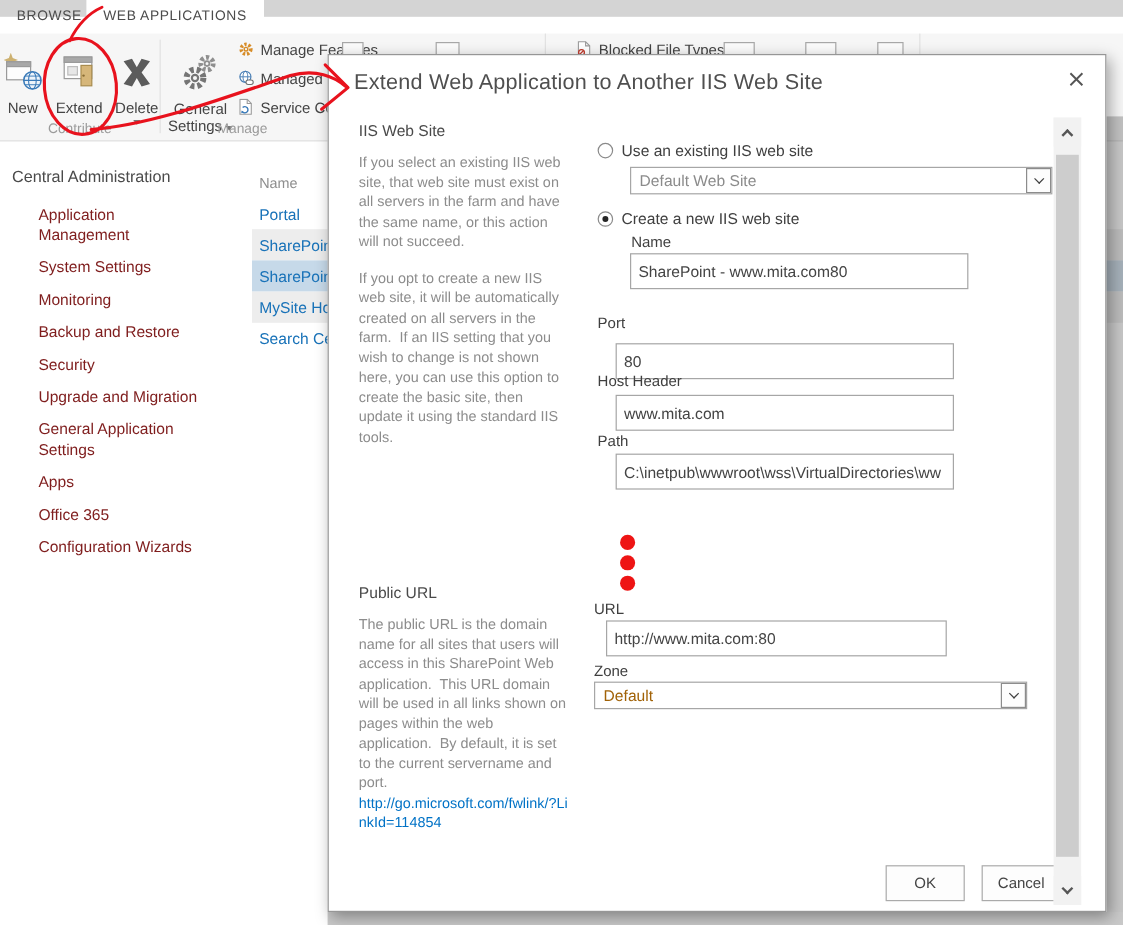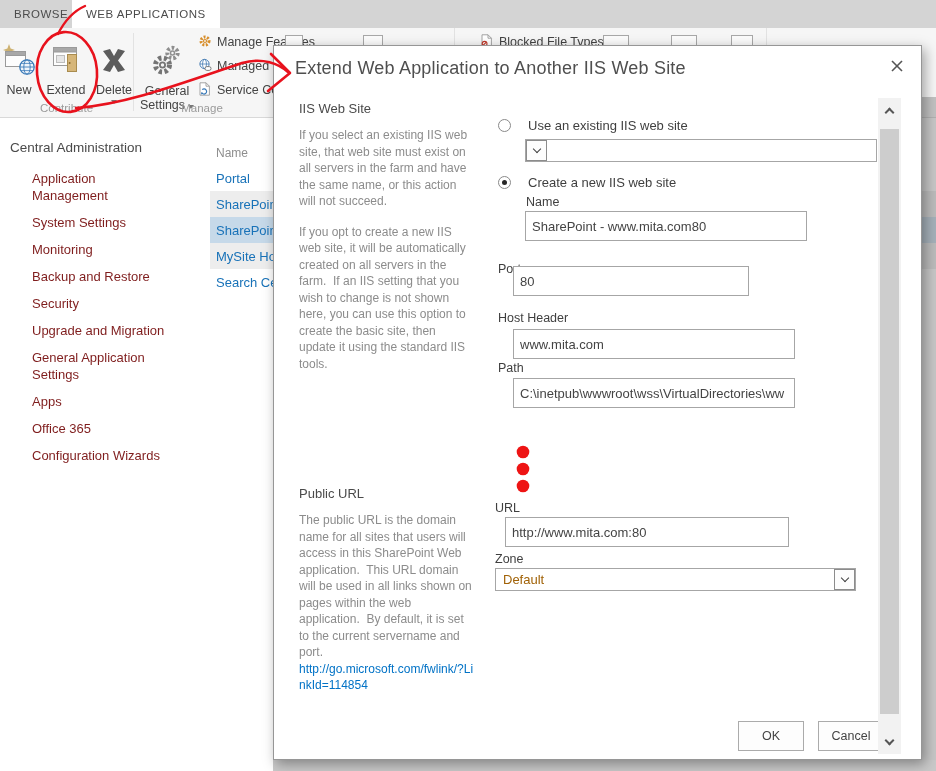--- a/index.html
+++ b/index.html
@@ -1,21 +1,21 @@
 <!DOCTYPE html>
 <html><head>
 <meta charset="utf-8">
 <style>
   *{margin:0;padding:0;box-sizing:border-box}
   html,body{background:#fff}
   body{font-family:"Liberation Sans","DejaVu Sans",sans-serif;-webkit-font-smoothing:antialiased}
   .stage{position:relative;width:936px;height:771px;overflow:hidden;background:#fff}
 
   
-  .topbar{position:absolute;left:0;top:0;width:936px;height:28px;background:#d4d4d4;z-index:1}
+  .topbar{position:absolute;left:0;top:0;width:936px;height:14px;background:#d4d4d4;z-index:1}
   .tab{position:absolute;top:0;height:28px;display:flex;align-items:center;padding:0 14px;
        font-size:11.5px;color:#4c4c4c;letter-spacing:.5px;cursor:pointer;white-space:nowrap}
   .tab-browse{left:0}
   .tab-active{left:72px;background:#ffffff}
 
   
   .ribbon{position:absolute;left:0;top:28px;width:936px;height:90px;background:#f6f6f6;
           border-bottom:1px solid #d9d9d9;z-index:1}
   .rbtn{position:absolute;top:16px;display:flex;flex-direction:column;align-items:center;
         font-size:12.5px;color:#444;cursor:pointer}
@@ -54,21 +54,21 @@
              letter-spacing:.2px;white-space:nowrap}
   .dlg-close{position:absolute;left:612px;top:9px;width:22px;height:22px;display:flex;
              align-items:center;justify-content:center;cursor:pointer}
   .lsec{position:absolute;left:25px;width:176px}
   .sec-iis{top:55px}
   .sec-public{top:440px}
   .sec-h{font-size:13px;color:#4a4a4a;margin-bottom:11px}
   .para{font-size:12px;color:#8c8c8c;line-height:16.5px;margin-bottom:14px;white-space:pre-wrap}
   .plink{font-size:12px;color:#0072c6;line-height:16.5px;word-break:break-all;display:block;cursor:pointer}
 
-  .radio-row{position:absolute;display:flex;align-items:center;gap:17px;font-size:13px;
+  .radio-row{position:absolute;display:flex;align-items:center;gap:7px;font-size:13px;
              color:#3f3f3f;white-space:nowrap;cursor:pointer}
   .rad{width:13px;height:13px;border:1px solid #8a8a8a;border-radius:50%;background:#fff;position:relative;flex:none}
   .rad.checked::after{content:"";position:absolute;left:3px;top:3px;width:5px;height:5px;border-radius:50%;background:#262626}
   .flabel{position:absolute;font-size:12.5px;color:#3f3f3f;white-space:nowrap}
   .txt{position:absolute;height:22px;border:1px solid #a6a6a6;background:#fff;
        font-family:"Liberation Sans","DejaVu Sans",sans-serif;font-size:13px;color:#444;
        padding:14px 6px;border-radius:0;outline:none}
   .sel{position:absolute;height:23px;border:1px solid #a6a6a6;background:#fff;display:flex;
        align-items:center;cursor:pointer}
   .sel-text{flex:1;padding:0 7px;font-size:13px;color:#a16207;white-space:nowrap;overflow:hidden}
@@ -271,35 +271,36 @@
       <div class="para" style="margin-bottom:0">The public URL is the domain name for all sites that users will access in this SharePoint Web application.  This URL domain will be used in all links shown on pages within the web application.  By default, it is set to the current servername and port.</div>
       <a class="plink">http://go.microsoft.com/fwlink/?LinkId=114854</a>
     </div>
 
     <div class="radio-row" style="left:224px;top:72px">
       <span class="rad"></span>
       <span>Use an existing IIS web site</span>
     </div>
 
     <div class="sel" style="left:251px;top:93px;width:352px">
+      <span class="sel-text muted">Default Web Site</span>
       <span class="sel-btn">
           <span class="chev"></span>
         </span>
     </div>
 
     <div class="radio-row" style="left:224px;top:129px">
       <span class="rad checked"></span>
       <span>Create a new IIS web site</span>
     </div>
 
     <div class="flabel" style="left:252px;top:149px">Name</div>
     <input class="txt" style="left: 251px; top: 165px; width: 282px;" readonly="" value="SharePoint - www.mita.com80">
 
     <div class="flabel" style="left:224px;top:216px">Port</div>
-    <input class="txt" style="left: 239px; top: 220px; width: 236px;" readonly="" value="80">
+    <input class="txt" style="left: 239px; top: 240px; width: 282px;" readonly="" value="80">
 
     <div class="flabel" style="left:224px;top:265px">Host Header</div>
     <input class="txt" style="left: 239px; top: 283px; width: 282px;" readonly="" value="www.mita.com">
 
     <div class="flabel" style="left:224px;top:315px">Path</div>
     <input class="txt" style="left: 239px; top: 332px; width: 282px;" readonly="" value="C:\inetpub\wwwroot\wss\VirtualDirectories\ww">
 
     <div class="flabel" style="left:221px;top:455px">URL</div>
     <input class="txt" style="left: 231px; top: 471px; width: 284px;" readonly="" value="http://www.mita.com:80">
 

